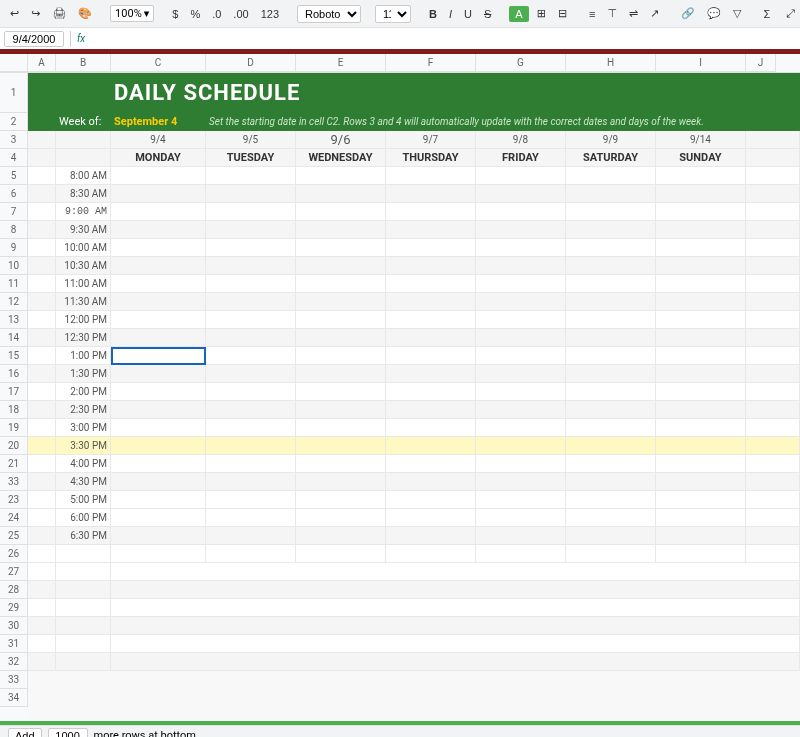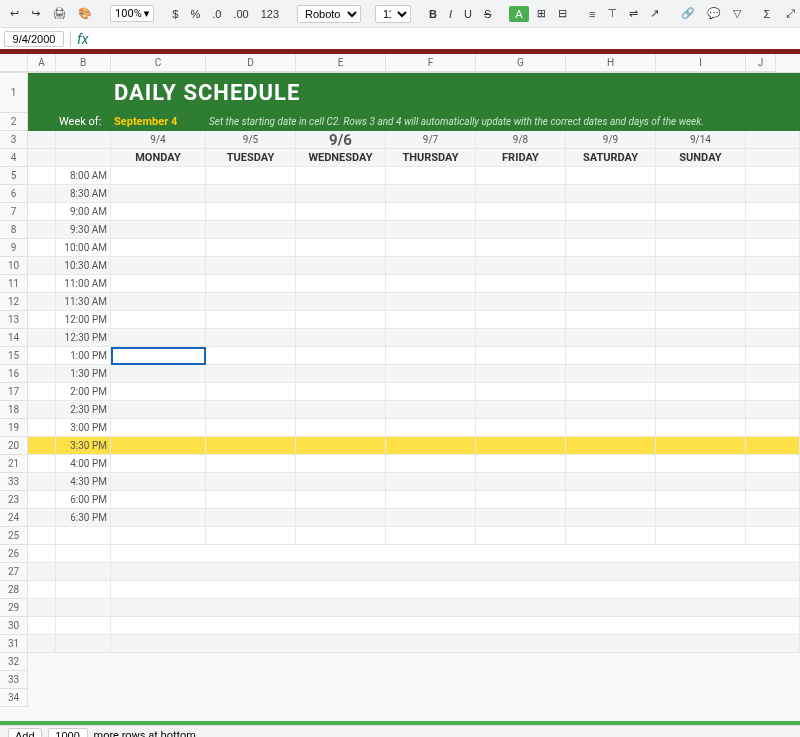--- a/index.html
+++ b/index.html
@@ -308,21 +308,21 @@
   <button class="toolbar-btn">▽</button>
   <div class="toolbar-sep"></div>
   <button class="toolbar-btn">Σ</button>
   <div style="flex:1"></div>
   <button class="toolbar-btn">⤢</button>
 </div>
 
 <div class="formula-bar">
   <input class="name-box" value="9/4/2000" style="">
   <div class="formula-sep"></div>
-  <span style="color:#0f766e;font-style:italic;font-size:14px;">fx</span>
+  <span style="color:#0f766e;font-style:italic;font-size:10px;">fx</span>
   <input class="formula-input" value="" style="">
 </div>
 
 <div class="sheet-container">
 
   <div class="col-header-row">
     <div class="row-num-cell"></div>
 
     <div class="col-header-cell" style="width:28px;min-width:28px;">A</div>
 
@@ -398,21 +398,21 @@
         <div class="grid-cell" style="width:55px;background:#2e7d32;border-color:#2e7d32;font-size:11px;color:white;">Week of:</div>
         <div class="grid-cell" style="width:95px;background:#2e7d32;border-color:#2e7d32;font-size:11px;color:#ffcc02;font-weight:bold;">September 4</div>
         <div class="grid-cell" style="flex:1;background:#2e7d32;border-color:#2e7d32;font-size:10px;color:#c8e6c9;font-style:italic;">Set the starting date in cell C2. Rows 3 and 4 will automatically update with the correct dates and days of the week.</div>
       </div>
 
       <div class="grid-row dates-row" style="background:#f5f5f5;">
         <div class="grid-cell" style="width:28px;"></div>
         <div class="grid-cell" style="width:55px;"></div>
         <div class="grid-cell" style="width:95px;justify-content:center;font-size:10px;color:#555;">9/4</div>
         <div class="grid-cell" style="width:90px;justify-content:center;font-size:10px;color:#555;">9/5</div>
-        <div class="grid-cell" style="width:90px;justify-content:center;font-size:15px;color:#555;font-weight:bold;">9/6</div>
+        <div class="grid-cell" style="width:90px;justify-content:center;font-size:13px;color:#555;">9/6</div>
         <div class="grid-cell" style="width:90px;justify-content:center;font-size:10px;color:#555;">9/7</div>
         <div class="grid-cell" style="width:90px;justify-content:center;font-size:10px;color:#555;">9/8</div>
         <div class="grid-cell" style="width:90px;justify-content:center;font-size:10px;color:#555;">9/9</div>
         <div class="grid-cell" style="width:90px;justify-content:center;font-size:10px;color:#555;">9/14</div>
         <div class="grid-cell" style="flex:1;"></div>
       </div>
 
       <div class="grid-row daynames-row" style="background:#f5f5f5;">
         <div class="grid-cell" style="width:28px;"></div>
         <div class="grid-cell" style="width:55px;"></div>
@@ -447,21 +447,21 @@
         <div class="grid-cell" style="width:90px;"></div>
         <div class="grid-cell" style="width:90px;"></div>
         <div class="grid-cell" style="width:90px;"></div>
         <div class="grid-cell" style="width:90px;"></div>
         <div class="grid-cell" style="width:90px;"></div>
         <div class="grid-cell" style="flex:1;"></div>
       </div>
 
       <div class="grid-row" style="background:#ffffff;">
         <div class="grid-cell" style="width:28px;"></div>
-        <div class="grid-cell time-cell" style="width:55px;">9:00 AM</div>
+        <div class="grid-cell time-cell" style="width:55px;font-family:Liberation Mono, monospace;">9:00 AM</div>
         <div class="grid-cell" style="width:95px;"></div>
         <div class="grid-cell" style="width:90px;"></div>
         <div class="grid-cell" style="width:90px;"></div>
         <div class="grid-cell" style="width:90px;"></div>
         <div class="grid-cell" style="width:90px;"></div>
         <div class="grid-cell" style="width:90px;"></div>
         <div class="grid-cell" style="width:90px;"></div>
         <div class="grid-cell" style="flex:1;"></div>
       </div>
 
@@ -614,21 +614,21 @@
         <div class="grid-cell" style="width:95px;"></div>
         <div class="grid-cell" style="width:90px;"></div>
         <div class="grid-cell" style="width:90px;"></div>
         <div class="grid-cell" style="width:90px;"></div>
         <div class="grid-cell" style="width:90px;"></div>
         <div class="grid-cell" style="width:90px;"></div>
         <div class="grid-cell" style="width:90px;"></div>
         <div class="grid-cell" style="flex:1;"></div>
       </div>
 
-      <div class="grid-row" style="background:#fde047;">
+      <div class="grid-row" style="background:#fef9c3;">
         <div class="grid-cell" style="width:28px;"></div>
         <div class="grid-cell time-cell" style="width:55px;">3:30 PM</div>
         <div class="grid-cell" style="width:95px;"></div>
         <div class="grid-cell" style="width:90px;"></div>
         <div class="grid-cell" style="width:90px;"></div>
         <div class="grid-cell" style="width:90px;"></div>
         <div class="grid-cell" style="width:90px;"></div>
         <div class="grid-cell" style="width:90px;"></div>
         <div class="grid-cell" style="width:90px;"></div>
         <div class="grid-cell" style="flex:1;"></div>
@@ -653,20 +653,32 @@
         <div class="grid-cell" style="width:95px;"></div>
         <div class="grid-cell" style="width:90px;"></div>
         <div class="grid-cell" style="width:90px;"></div>
         <div class="grid-cell" style="width:90px;"></div>
         <div class="grid-cell" style="width:90px;"></div>
         <div class="grid-cell" style="width:90px;"></div>
         <div class="grid-cell" style="width:90px;"></div>
         <div class="grid-cell" style="flex:1;"></div>
       </div>
 
+      <div class="grid-row" style="background:#ffffff;">
+        <div class="grid-cell" style="width:28px;"></div>
+        <div class="grid-cell time-cell" style="width:55px;">5:00 PM</div>
+        <div class="grid-cell" style="width:95px;"></div>
+        <div class="grid-cell" style="width:90px;"></div>
+        <div class="grid-cell" style="width:90px;"></div>
+        <div class="grid-cell" style="width:90px;"></div>
+        <div class="grid-cell" style="width:90px;"></div>
+        <div class="grid-cell" style="width:90px;"></div>
+        <div class="grid-cell" style="width:90px;"></div>
+        <div class="grid-cell" style="flex:1;"></div>
+      </div>
 
 
       <div class="grid-row" style="background:#ffffff;">
         <div class="grid-cell" style="width:28px;"></div>
         <div class="grid-cell time-cell" style="width:55px;">6:00 PM</div>
         <div class="grid-cell" style="width:95px;"></div>
         <div class="grid-cell" style="width:90px;"></div>
         <div class="grid-cell" style="width:90px;"></div>
         <div class="grid-cell" style="width:90px;"></div>
         <div class="grid-cell" style="width:90px;"></div>

